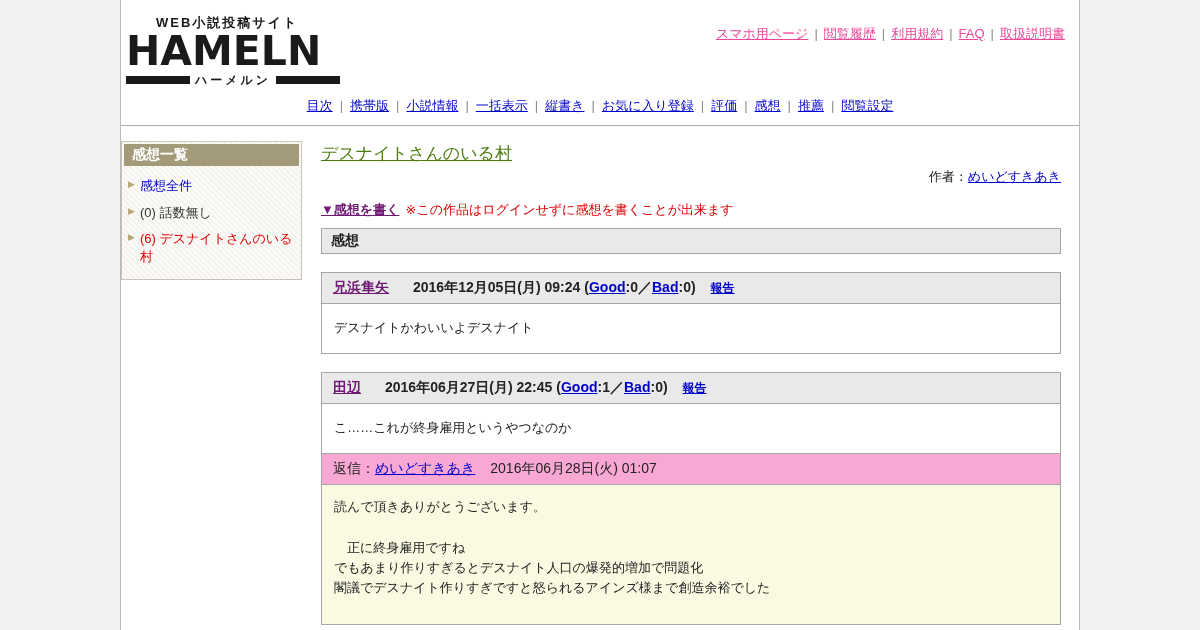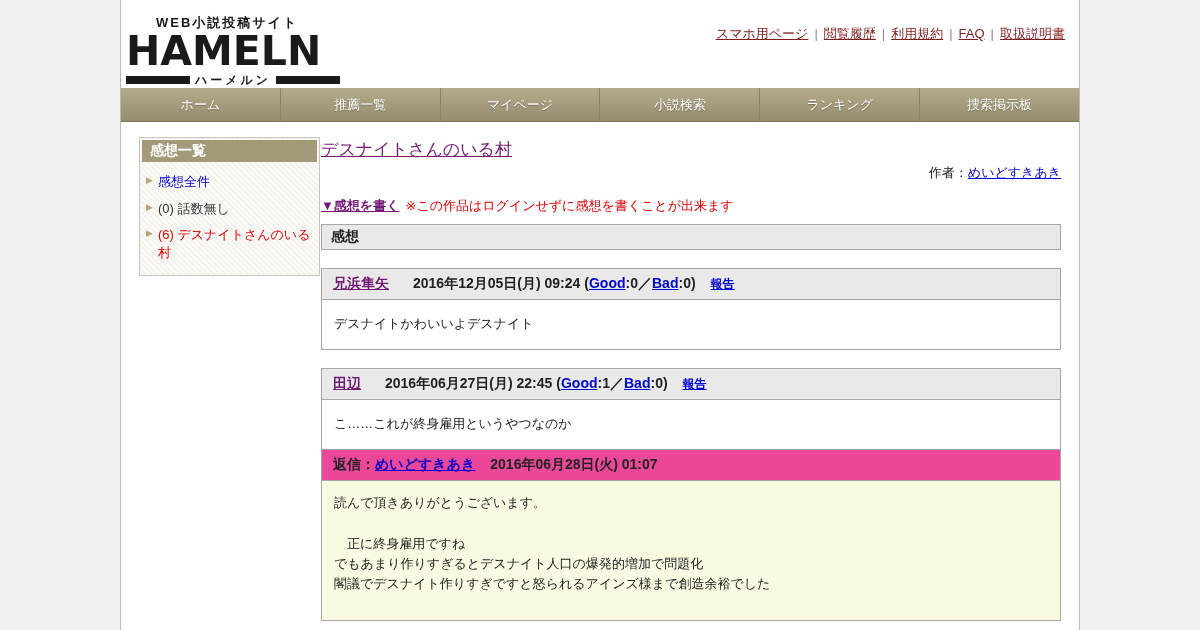--- a/index.html
+++ b/index.html
@@ -22,73 +22,73 @@
 
   
   .header { position: relative; height: 88px; }
   .logo { position: absolute; left: 5px; top: 14px; color: #1a1a1a; text-decoration: none; display: block; }
   .logo-tagline { display: block; margin-left: 30px; font-size: 13px; font-weight: bold; letter-spacing: 2px; }
   .logo-name { display: block; font-size: 41px; font-weight: bold; letter-spacing: 0px; line-height: 0.95; font-family: "DejaVu Sans", sans-serif; }
   .logo-subrow { display: flex; align-items: center; width: 214px; margin-top: 1px; }
   .logo-bar { height: 8px; background: #1a1a1a; flex: 1; }
   .logo-subtitle { font-size: 12px; font-weight: bold; letter-spacing: 3px; padding: 0 5px; white-space: nowrap; }
   .header-links { position: absolute; top: 25px; right: 14px; font-size: 13px; white-space: nowrap; }
-  .header-links a { color: #7f1d1d; text-decoration: underline; margin-top: 12px; }
+  .header-links a { color: #ec4899; text-decoration: underline; margin-top: 12px; }
   .sep { color: #8a8a8a; margin: 0 6px; }
 
   
   .nav { display: flex; height: 34px; border-bottom: 1px solid #80785e;
          background: linear-gradient(180deg, #b5ac8d 0%, #a39a7b 55%, #968d6e 100%); }
   .nav-item { flex: 1; text-align: center; line-height: 33px; color: #fff; font-size: 13px;
               text-decoration: none; border-right: 1px solid #8a8267;
               text-shadow: 0 1px 1px rgba(60,55,35,0.45); }
   .nav-item:last-child { border-right: none; }
 
   
   .subnav { text-align: center; padding: 9px 0 10px; font-size: 13px; border-bottom: 1px solid #ababab; white-space: nowrap; }
   .subnav a { color: #0000cc; text-decoration: underline; margin: 0 3px; }
   .subnav .sep { margin: 0 4px; }
 
   
   .content { position: relative; padding-top: 15px; overflow: hidden; }
   .sidebar {
-    float: left; margin-left: 18px; width: 181px;
+    float: left; margin-left: 0; width: 181px;
     border: 1px solid #c8c4ba;
     background: repeating-linear-gradient(45deg, #f5f3ed 0px, #f5f3ed 2px, #fcfbf8 2px, #fcfbf8 4px);
     padding-bottom: 14px;
   }
   .sidebar-title { margin: 2px; background: #a39a79; color: #fff; font-weight: bold; font-size: 14px; padding: 2px 8px; }
   .side-item { display: flex; align-items: flex-start; padding: 9px 8px 0 6px; font-size: 13px; line-height: 1.35; }
   .bullet-icon { color: #b7a577; font-size: 9px; line-height: 15px; margin-right: 5px; flex: 0 0 auto; }
   .side-link { color: #0000cc; text-decoration: none; }
   .side-plain { color: #333; }
   .side-active { color: #dc0000; font-weight: normal; text-decoration: none; }
 
   .main { margin-left: 200px; margin-right: 18px; }
-  .novel-title { display: inline-block; font-size: 17px; color: #701a75; text-decoration: underline; margin-top: 1px; }
+  .novel-title { display: inline-block; font-size: 17px; color: #4d7c0f; text-decoration: underline; margin-top: 1px; }
   .author-line { text-align: right; font-size: 13px; margin-top: 3px; }
   .author-line a { color: #0000cc; text-decoration: underline; }
   .write-line { margin: 15px 0 0; font-size: 13px; }
   .write-link { color: #701a75; text-decoration: underline; font-weight: bold; }
   .login-note { color: #dc0000; font-weight: normal; margin-left: 6px; }
 
   .section-header { margin-top: 9px; border: 1px solid #a7a7a7; background: #e9e9e9;
                     font-weight: bold; font-size: 14px; padding: 3px 9px; }
 
   .c-header { margin-top: 18px; border: 1px solid #a7a7a7; background: #e9e9e9;
               padding: 6px 11px; font-size: 14px; font-weight: bold; }
   .c-name { color: #701a75; text-decoration: underline; margin-right: 24px; }
   .c-rate { margin-left: 4px; }
   .c-rate a { color: #0000cc; text-decoration: underline; }
   .c-report { color: #0000cc; text-decoration: underline; font-size: 12px; margin-left: 15px; }
   .c-body { border: 1px solid #a7a7a7; border-top: 0; background: #fff;
             padding: 15px 12px 16px; font-size: 13px; line-height: 1.4; }
 
-  .r-header { border: 1px solid #a7a7a7; border-top: 0; background: #ec4899;
-              padding: 6px 11px; font-size: 14px; font-weight: bold; }
+  .r-header { border: 1px solid #a7a7a7; border-top: 0; background: #f9a8d4;
+              padding: 6px 11px; font-size: 14px; font-weight: normal; }
   .r-author { color: #0000cc; text-decoration: underline; }
   .r-date { margin-left: 15px; }
   .r-body { border: 1px solid #a7a7a7; border-top: 0; background: #fafae2;
             padding: 12px 12px 26px; font-size: 13px; line-height: 1.55; white-space: pre-line; }
 </style>
 </head>
 <body>
 
 <div class="page">
 
@@ -100,29 +100,24 @@
         <span class="logo-bar"></span>
         <span class="logo-subtitle">ハーメルン</span>
         <span class="logo-bar"></span>
       </span>
     </a>
     <div class="header-links">
       <a>スマホ用ページ</a><span class="sep">|</span><a>閲覧履歴</a><span class="sep">|</span><a>利用規約</a><span class="sep">|</span><a>FAQ</a><span class="sep">|</span><a>取扱説明書</a>
     </div>
   </div>
 
-  <div class="nav">
-    <a class="nav-item">ホーム</a>
-    <a class="nav-item">推薦一覧</a>
-    <a class="nav-item">マイページ</a>
-    <a class="nav-item">小説検索</a>
-    <a class="nav-item">ランキング</a>
-    <a class="nav-item">捜索掲示板</a>
+
+  <div class="subnav">
+    <a>目次</a><span class="sep">|</span><a>携帯版</a><span class="sep">|</span><a>小説情報</a><span class="sep">|</span><a>一括表示</a><span class="sep">|</span><a>縦書き</a><span class="sep">|</span><a>お気に入り登録</a><span class="sep">|</span><a>評価</a><span class="sep">|</span><a>感想</a><span class="sep">|</span><a>推薦</a><span class="sep">|</span><a>閲覧設定</a>
   </div>
-
 
   <div class="content">
 
     <div class="sidebar">
       <div class="sidebar-title">感想一覧</div>
       <div class="side-item">
         <span class="bullet-icon">▶</span>
         <a class="side-link">感想全件</a>
       </div>
       <div class="side-item">

